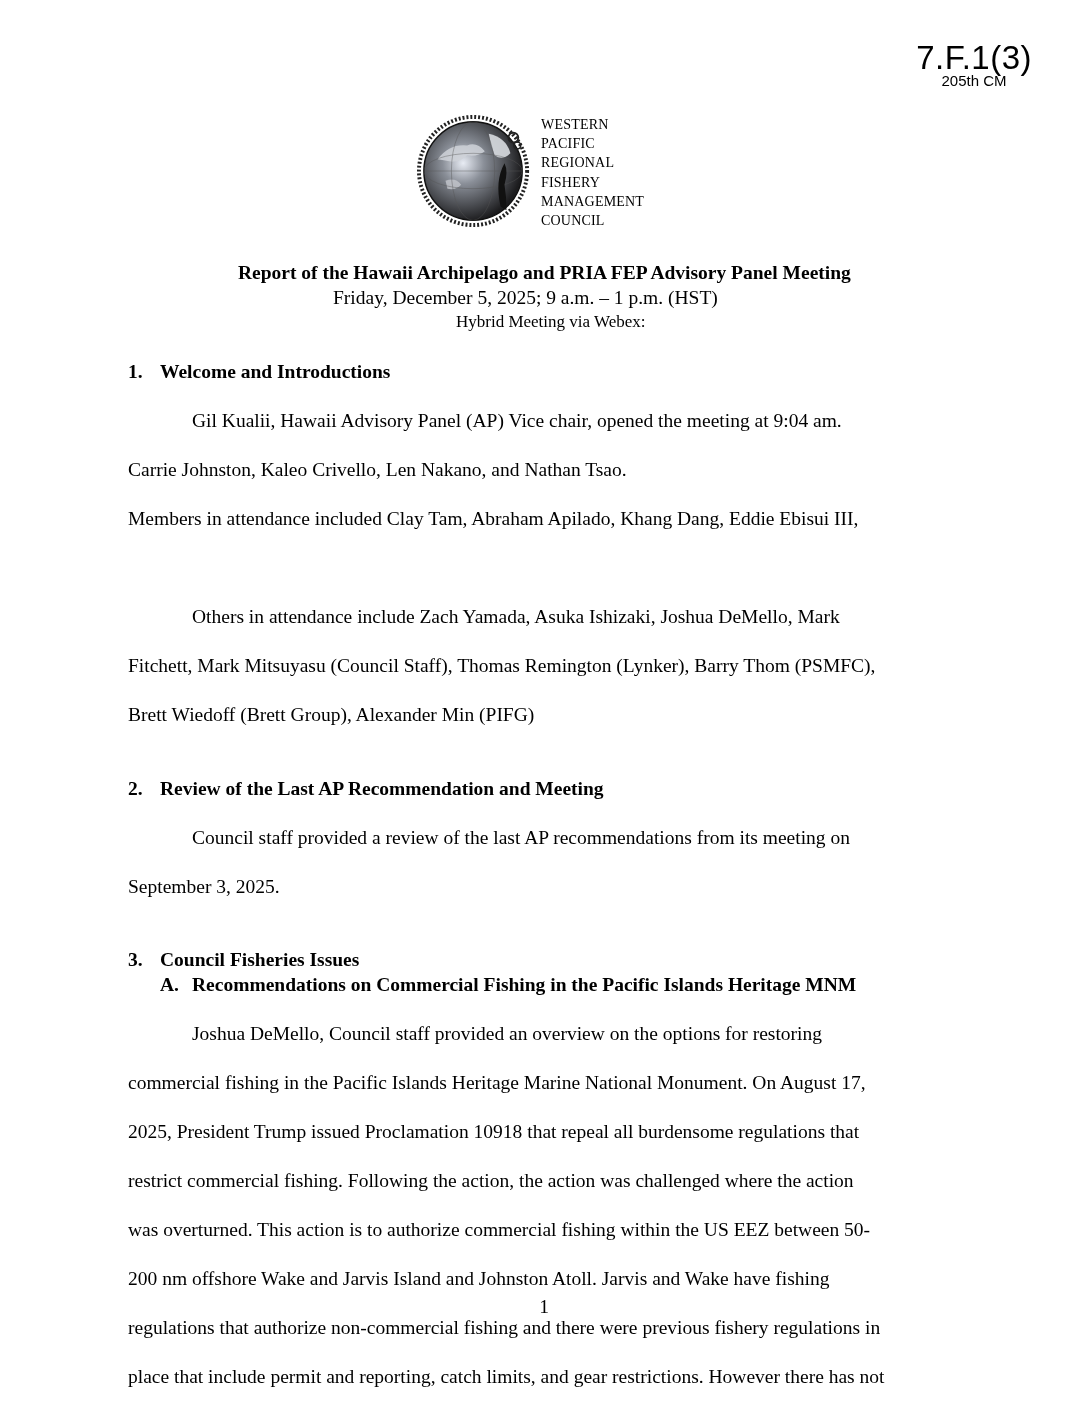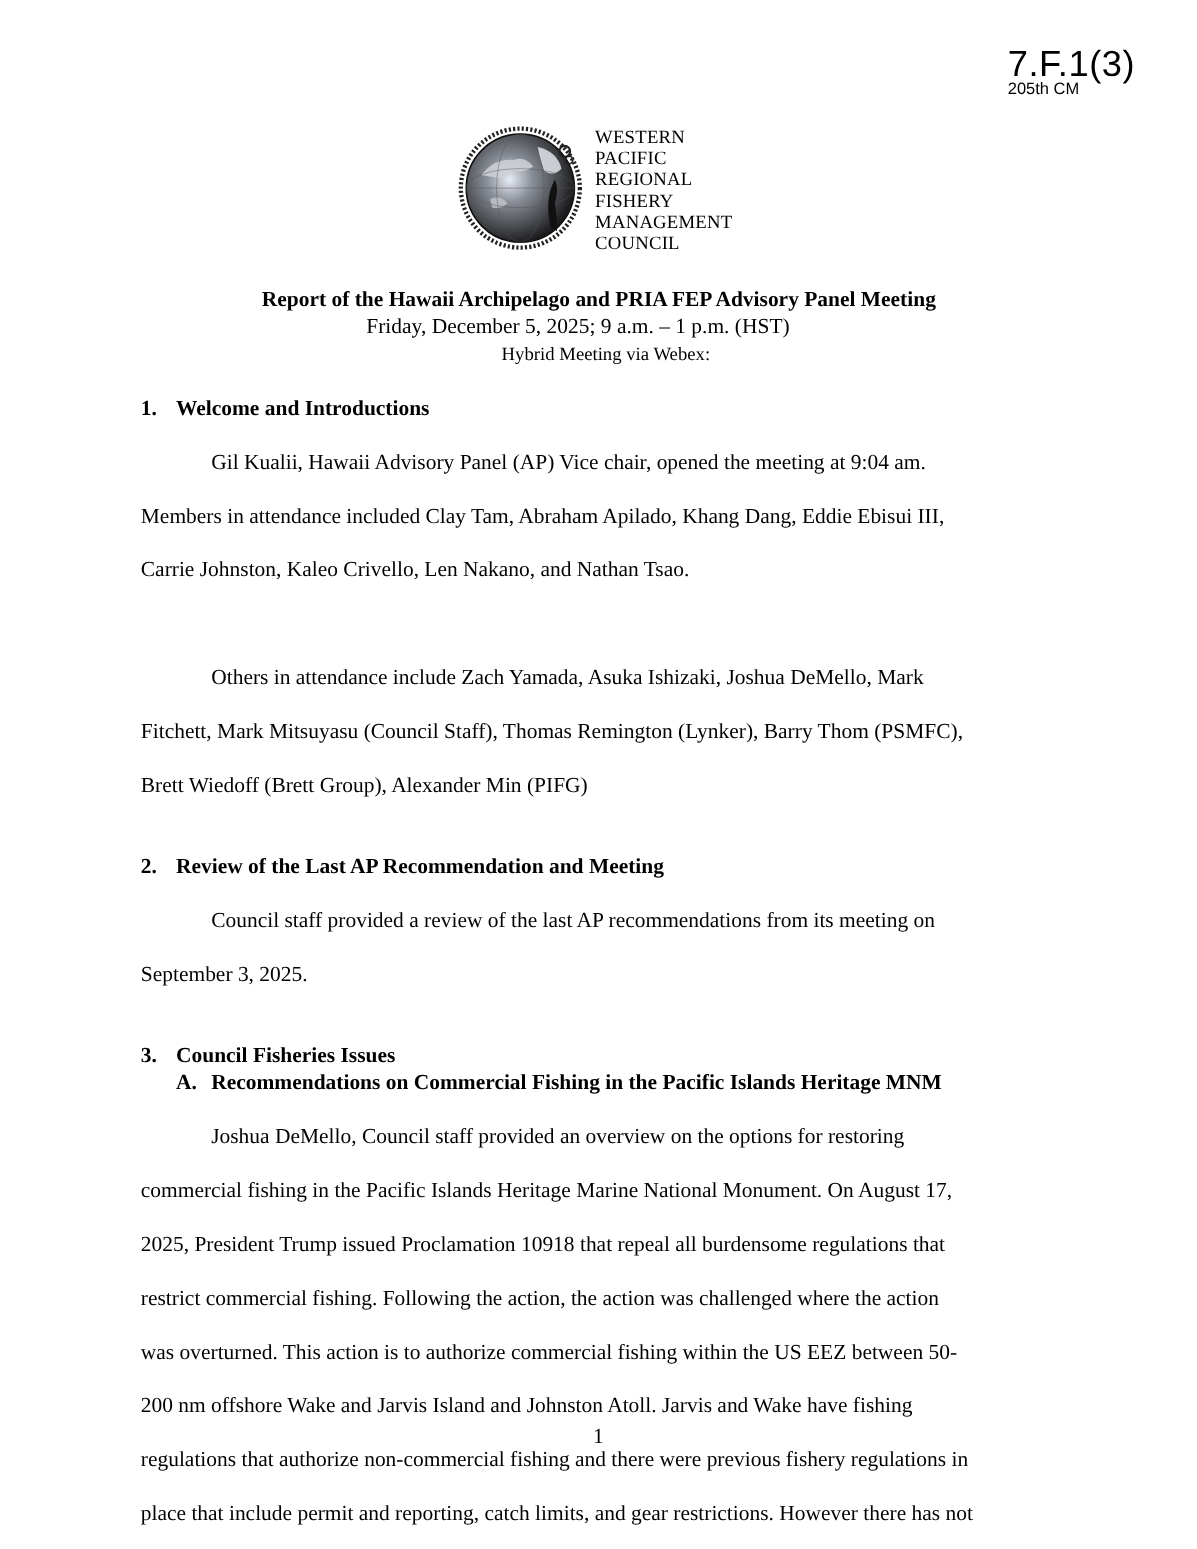--- a/index.html
+++ b/index.html
@@ -2,34 +2,34 @@
 <html><head>
   <meta charset="utf-8">
   <style>
     html, body { margin: 0; padding: 0; background: #ffffff; }
     body {
       width: 1088px; height: 1408px; position: relative; overflow: hidden;
       font-family: "Liberation Serif", "DejaVu Serif", serif;
       color: #000;
     }
     .doc-id {
-      position: absolute; right: 56px; top: 40px; text-align: left;
+      position: absolute; right: 56px; top: 40px; text-align: center;
       font-family: "Liberation Sans", "DejaVu Sans", sans-serif;
     }
     .doc-id .code { font-size: 33px; line-height: 36px; letter-spacing: 0.5px; }
     .doc-id .sub { font-size: 15px; line-height: 14px; margin-top: -2px; }
 
     .logo {
       position: absolute; left: 416px; top: 112px; width: 270px; height: 120px;
     }
     .logo svg.globe { position: absolute; left: 0; top: 0; width: 118px; height: 118px; }
     .logo .org {
       position: absolute; left: 125px; top: 3px;
       font-family: "Liberation Serif", "DejaVu Serif", serif;
-      font-size: 17px; line-height: 19.2px; letter-spacing: 0.2px;
+      font-size: 14px; line-height: 19.2px; letter-spacing: 0.2px;
     }
     .logo .org div { white-space: nowrap; }
 
     .title-block { position: absolute; left: 0; top: 262px; width: 1088px; }
     .title-block .t1 {
       position: absolute; left: 238px; top: 0; font-weight: bold; font-size: 19.5px; white-space: nowrap;
     }
     .title-block .t2 { position: absolute; left: 333px; top: 25px; font-size: 19.5px; white-space: nowrap; text-align: right; }
     .title-block .t3 { position: absolute; left: 456px; top: 50px; font-size: 17px; white-space: nowrap; }
 
@@ -96,22 +96,22 @@
   <div class="t3">Hybrid Meeting via Webex:</div>
 </div>
 
 <div class="content">
 
   <div class="h1">
     <span class="num">1.</span><span>Welcome and Introductions</span>
   </div>
   <div class="para">
     <span class="line indent">Gil Kualii, Hawaii Advisory Panel (AP) Vice chair, opened the meeting at 9:04 am.</span>
+    <span class="line">Carrie Johnston, Kaleo Crivello, Len Nakano, and Nathan Tsao.</span>
     <span class="line">Members in attendance included Clay Tam, Abraham Apilado, Khang Dang, Eddie Ebisui III,</span>
-    <span class="line">Carrie Johnston, Kaleo Crivello, Len Nakano, and Nathan Tsao.</span>
   </div>
   <div class="gap"></div>
   <div class="para">
     <span class="line indent">Others in attendance include Zach Yamada, Asuka Ishizaki, Joshua DeMello, Mark</span>
     <span class="line">Fitchett, Mark Mitsuyasu (Council Staff), Thomas Remington (Lynker), Barry Thom (PSMFC),</span>
     <span class="line">Brett Wiedoff (Brett Group), Alexander Min (PIFG)</span>
   </div>
   <div class="gap"></div>
 
   <div class="h1">

